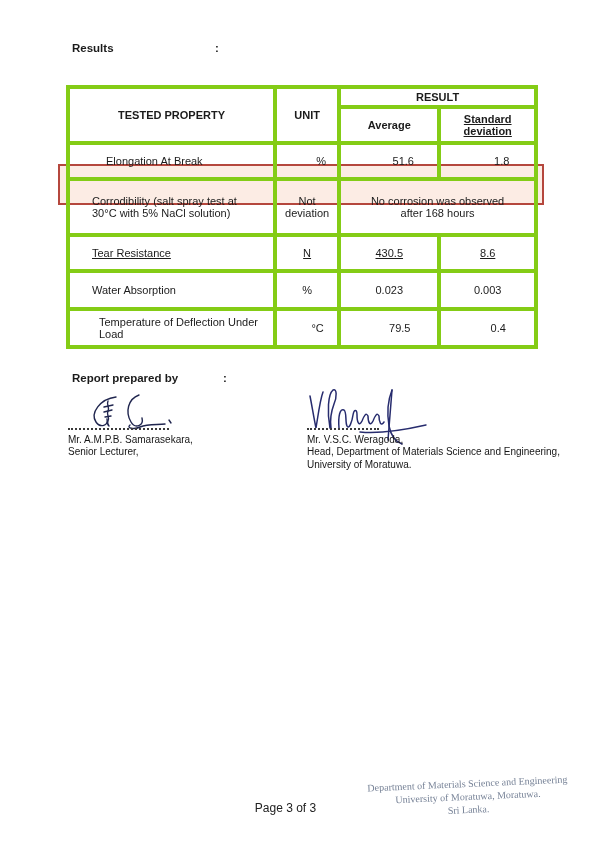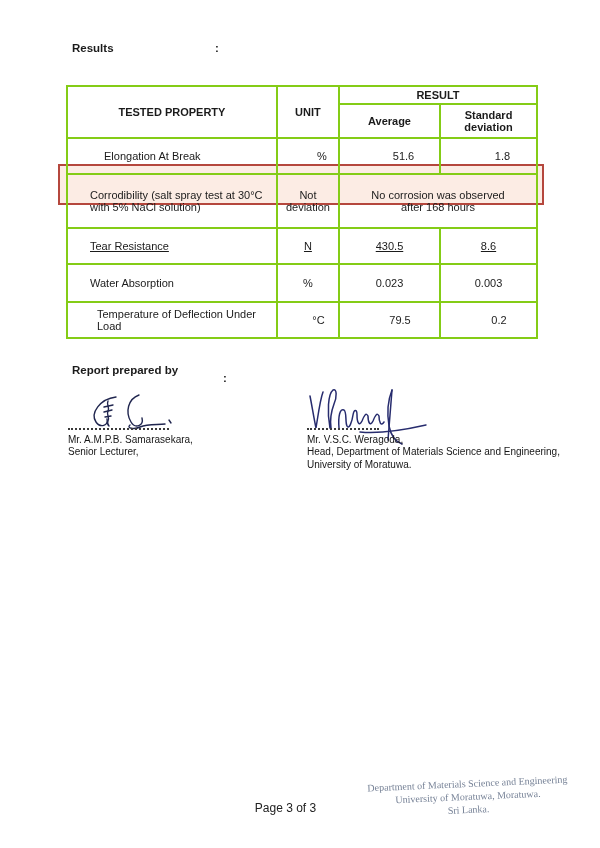--- a/index.html
+++ b/index.html
@@ -13,29 +13,29 @@
   
   .sec-label { position:absolute; font-weight:bold; font-size:11.5px; }
   .sec-colon { position:absolute; font-weight:bold; font-size:11.5px; }
 
   
   .table-wrap { position:absolute; left:66px; top:85px; width:472px; }
   table.results {
     border-collapse:collapse; width:100%; position:relative; z-index:1;
     font-size:11px; color:#1b1b1b; background:transparent;
   }
-  table.results th, table.results td { border:2px solid #84cc16; }
+  table.results th, table.results td { border:4px solid #84cc16; }
   table.results { border:2px solid #3c3c3c; }
   th { font-weight:bold; font-size:11px; text-align:center; vertical-align:middle; padding:2px 4px; }
   td { vertical-align:middle; }
   td.prop { text-align:left; padding:5px 10px 5px 22px; }
   td.ctr  { text-align:center; padding:5px 8px; }
   tr.hrow1 th { height:18px; }
   tr.hrow2 th { height:26px; }
-  th.std-col { padding:4px 14px; }
+  th.std-col { padding:4px 14px;text-decoration:underline; }
   tr.r1 td { height:36px;padding-left:36px; }
   tr.r2 td { height:37px; }
   tr.r3 td { height:36px;text-decoration:underline; }
   tr.r4 td { height:38px; }
   tr.r5 td { height:34px;padding-left:29px; }
   td.merged { text-align:center; padding:14px 24px; }
 
   
   .hl-box {
     position:absolute; left:-8px; top:79px; width:486px; height:41px;
@@ -101,27 +101,27 @@
     <tr class="r4">
       <td class="prop">Water Absorption</td>
       <td class="ctr">%</td>
       <td class="ctr">0.023</td>
       <td class="ctr">0.003</td>
     </tr>
     <tr class="r5">
       <td class="prop">Temperature of Deflection Under Load</td>
       <td class="ctr">°C</td>
       <td class="ctr">79.5</td>
-      <td class="ctr">0.2</td>
+      <td class="ctr">0.4</td>
     </tr>
   </tbody>
     </table>
 </div>
 
-<span class="sec-label" style="left:72px; top:364px;">Report prepared by</span>
+<span class="sec-label" style="left:72px; top:372px;">Report prepared by</span>
 <span class="sec-colon" style="left:223px; top:372px;">:</span>
 
 <svg class="sig-svg" style="left:86px; top:392px;" width="92" height="40" viewBox="0 0 92 40">
   <g fill="none" stroke="#20264f" stroke-width="1.4" stroke-linecap="round">
     <path d="M30,5 C14,7 4,21 10,30 C14,36 23,34 21,27"></path>
     <path d="M22,9 C20,13 24,15 22,19 C20,23 24,25 22,29 C21,31 22,33 23,34"></path>
     <path d="M18,15 L27,13 M18,20 L26,18 M19,25 L25,24"></path>
     <path d="M53,3 C42,7 39,20 45,30 C49,37 58,34 56,26"></path>
     <path d="M44,33 C40,36 48,38 54,35 C62,32 72,33 79,32"></path>
     <path d="M83,28 L85,31"></path>

